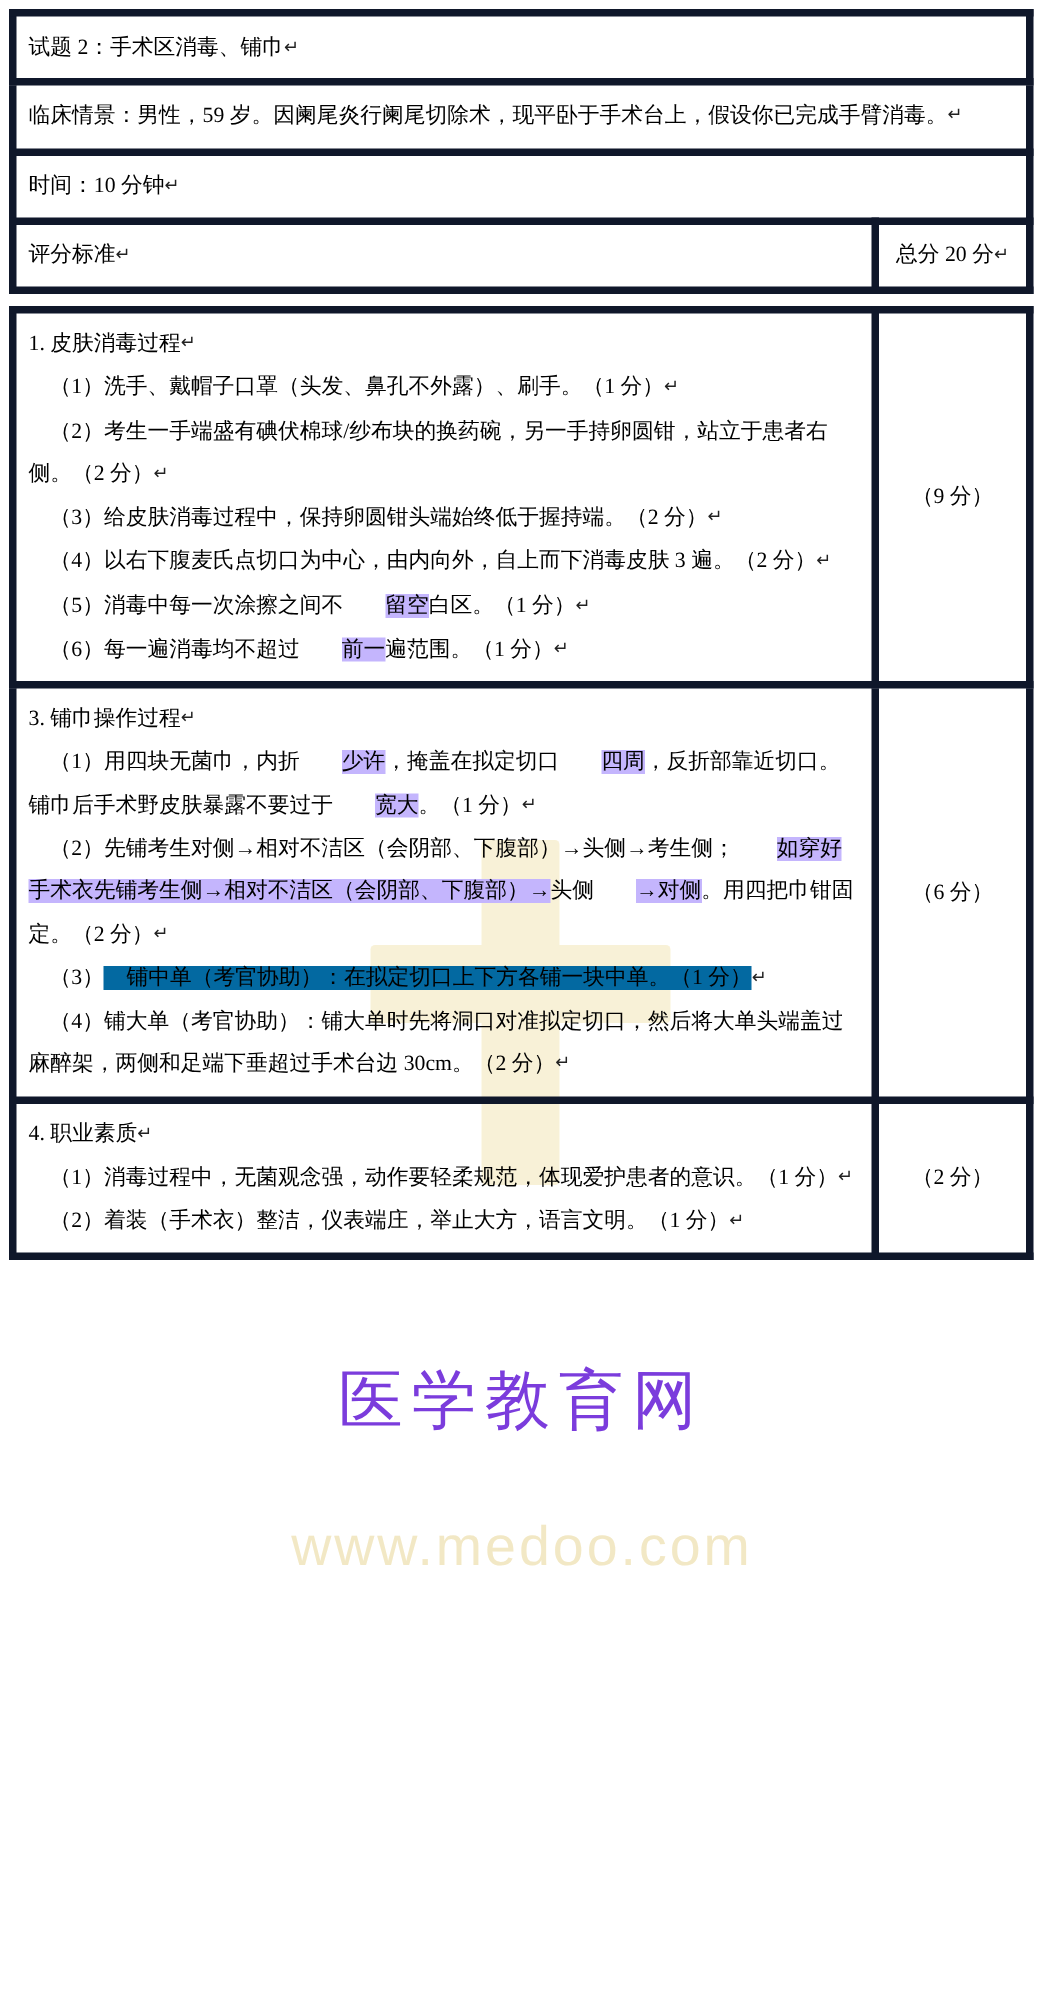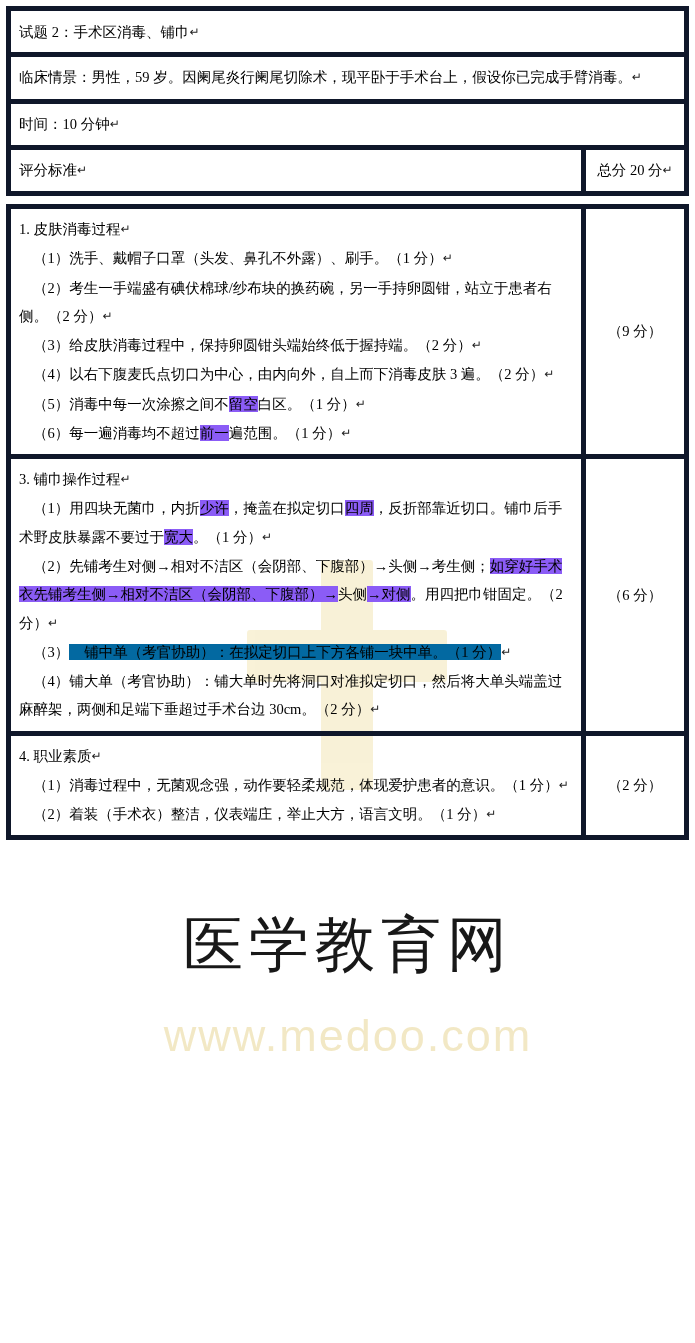--- a/index.html
+++ b/index.html
@@ -53,36 +53,36 @@
     background: #f4e7b8;
     border-radius: 3px;
   }
   .wm-text {
     position: absolute;
     left: 8px;
     top: 1010px;
     width: 680px;
     text-align: center;
     font-family: "Liberation Sans", sans-serif;
-    font-size: 45px;
+    font-size: 37px;
     letter-spacing: 2px;
     color: #f2e7c2;
     opacity: 0.95;
     white-space: nowrap;
   }
   .wm-cn {
     position: absolute;
     left: 8px;
     top: 905px;
     width: 680px;
     text-align: center;
     font-family: "Liberation Sans", sans-serif;
-    font-size: 60px;
+    font-size: 43px;
     letter-spacing: 6px;
-    color: #000000;
+    color: #6d28d9;
     opacity: 0.9;
     white-space: nowrap;
   }
   
   table {
     border-collapse: collapse;
     width: 683px;
     position: relative;
     z-index: 2;
     background: transparent;
@@ -105,21 +105,22 @@
   .p { margin: 0; }
   .p + .p { margin-top: 1px; }
   .indent { text-indent: 14px; }
   .cr {
     font-family: "Liberation Sans", sans-serif;
     font-size: 12px;
     color: #222;
     vertical-align: 1px;
   }
   .hl {
-    background: #8b5cf6;
+    background: #c4b5fd;
+    margin-left: 28px;
   }
   .hl-soft {
     background: #0369a1;
     padding-left: 15px;
   }
   .title-row td { padding-top: 7px; padding-bottom: 6px; }
   .header-row td {
     vertical-align: middle;
   }
   .gapline {

